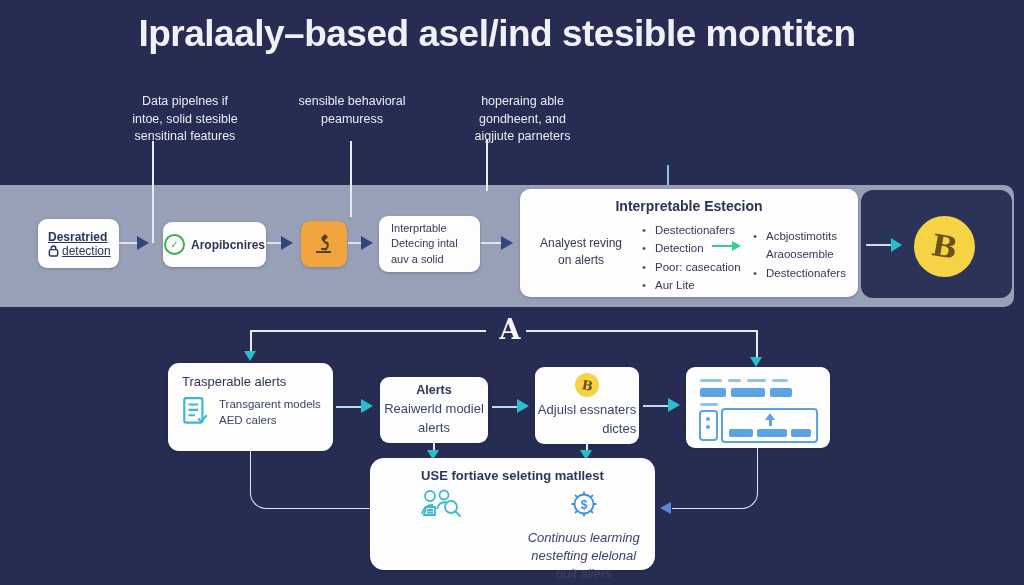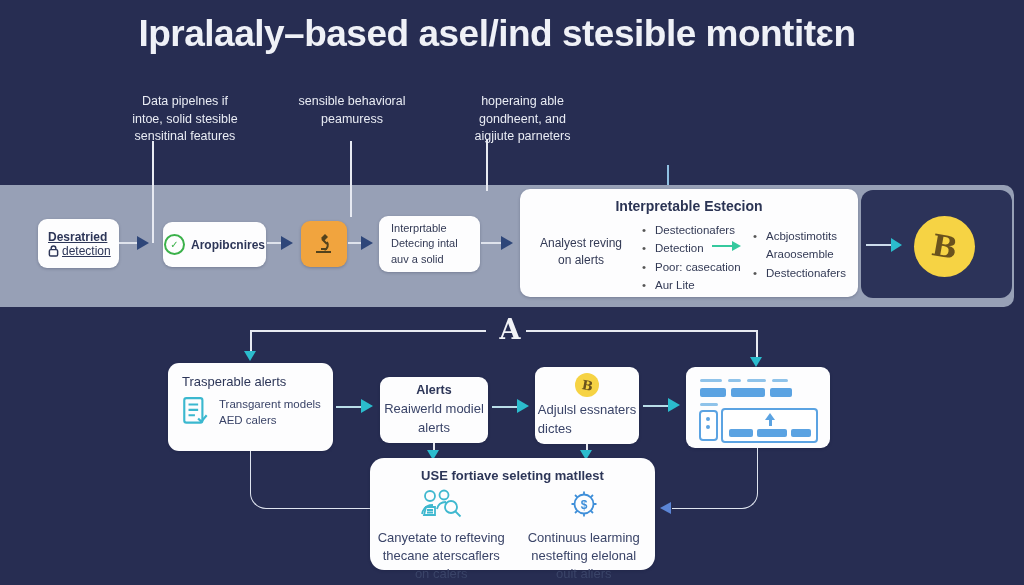--- a/index.html
+++ b/index.html
@@ -185,21 +185,21 @@
   </div>
 
   <div class="tline" style="left:492px;top:406px;width:26px;"></div>
   <div class="ttri" style="left:517px;top:399px;"></div>
 
   <div class="box" style="left:535px;top:367px;width:104px;height:77px;">
     <div class="center-col">
       <div class="coin" style="width:24px;height:24px;margin-bottom:4px;">
         <span style="font-size:13px;">B</span>
       </div>
-      <div class="small-lines" style="text-align:left;">
+      <div class="small-lines" style="text-align:right;">
         <span style="display:block;">Adjulsl essnaters</span>
         <span style="display:block;">dictes</span>
       </div>
     </div>
   </div>
 
   <div class="tline" style="left:643px;top:405px;width:26px;"></div>
   <div class="ttri" style="left:668px;top:398px;"></div>
 
   <div class="box" style="left:686px;top:367px;width:144px;height:81px;">
@@ -239,33 +239,28 @@
         <svg width="46" height="36" viewBox="0 0 46 36" fill="none" stroke="#3fb8cf" stroke-width="1.8">
           <circle cx="12" cy="9" r="5"></circle>
           <path d="M4 27 q2 -9 11 -9"></path>
           <circle cx="26" cy="8" r="4.5"></circle>
           <path d="M19 22 q1.5 -7 9 -7"></path>
           <circle cx="33" cy="20" r="6"></circle>
           <path d="M37.5 24.5 l5 5"></path>
           <path d="M8 20 h9 v8 h-11 z"></path>
           <path d="M9 23 h6 M9 25.5 h6"></path>
         </svg>
-        <div class="small-lines" style="margin-top:2px;">
-          <span style="display:block;">Canyetate to refteving</span>
-          <span style="display:block;">thecane aterscaflers</span>
-          <span style="display:block;">on calers</span>
-        </div>
       </div>
       <div style="width:50%;text-align:center;">
         <svg width="40" height="36" viewBox="0 0 40 36" fill="none" stroke="#3f8fd9" stroke-width="1.8">
           <circle cx="20" cy="17" r="9.5"></circle>
           <path d="M20 4.5 v3 M20 26.5 v3 M7.5 17 h3 M29.5 17 h3 M11 8 l2.2 2.2 M29 8 l-2.2 2.2 M11 26 l2.2 -2.2 M29 26 l-2.2 -2.2"></path>
           <text x="20" y="21.5" text-anchor="middle" font-size="12" fill="#3f8fd9" stroke="none" font-family="Liberation Sans, sans-serif" font-weight="bold">$</text>
         </svg>
-        <div class="small-lines" style="margin-top:2px;">
+        <div class="small-lines" style="margin-top:2px;font-style:italic;">
           <span style="display:block;">Continuus learming</span>
           <span style="display:block;">nestefting elelonal</span>
           <span style="display:block;">ouit aliers</span>
         </div>
       </div>
     </div>
   </div>
 
 </div>
 

